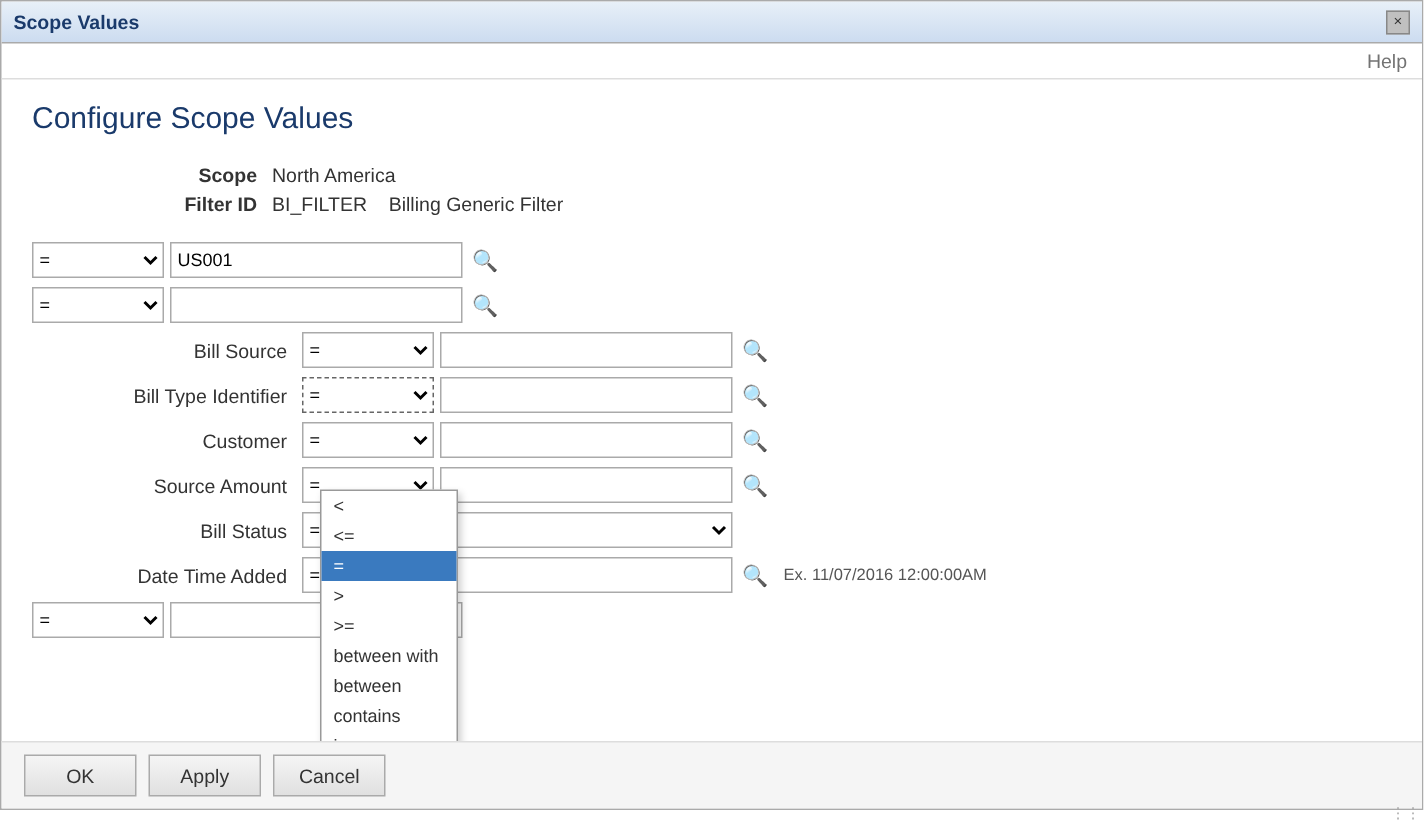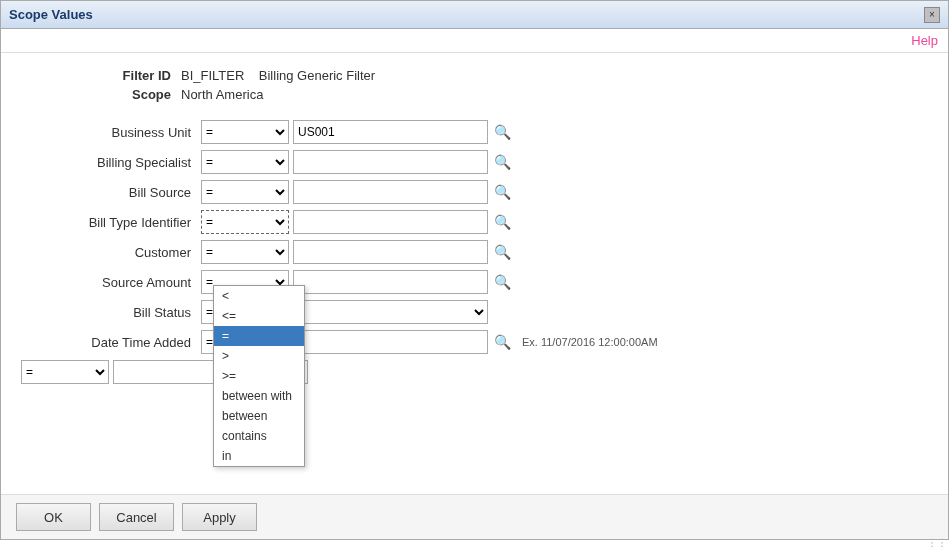--- a/index.html
+++ b/index.html
@@ -43,21 +43,21 @@
       cursor: pointer;
       color: #333;
     }
     .help-bar {
       display: flex;
       justify-content: flex-end;
       padding: 4px 10px;
       border-bottom: 1px solid #ddd;
     }
     .help-link {
-      color: #ec4899;
+      color: #737373;
       text-decoration: none;
       font-size: 13px;
     }
     .content {
       flex: 1;
       padding: 15px 20px;
       overflow-y: auto;
       position: relative;
     }
     .page-title {
@@ -195,50 +195,49 @@
   <div class="title-bar">
     <span class="title-bar-text">Scope Values</span>
     <div class="close-btn">×</div>
   </div>
 
   <div class="help-bar">
     <a class="help-link" href="#">Help</a>
   </div>
 
   <div class="content">
+    <div class="page-title">Configure Scope Values</div>
 
     <div class="info-section">
+      <div class="info-row">
+        <span class="info-label">Scope</span>
+        <span class="info-value">North America</span>
+      </div>
       <div class="info-row">
         <span class="info-label">Filter ID</span>
         <span class="info-value">
           <span>BI_FILTER</span>&nbsp;&nbsp;&nbsp;
           <span>Billing Generic Filter</span>
         </span>
       </div>
-      <div class="info-row">
-        <span class="info-label">Scope</span>
-        <span class="info-value">North America</span>
-      </div>
     </div>
 
     <div class="form-section">
 
       <div class="form-row">
-        <span class="field-label">Business Unit</span>
         <div class="field-controls">
           <select class="operator">
             <option>=</option><option>&lt;</option><option>&lt;=</option><option>&gt;</option><option>&gt;=</option><option>begins with</option><option>between</option><option>contains</option><option>in</option><option>not=</option>
           </select>
           <input class="value-input" type="text" value="US001" style="">
           <div class="search-icon-btn">🔍</div>
         </div>
       </div>
 
       <div class="form-row">
-        <span class="field-label">Billing Specialist</span>
         <div class="field-controls">
           <select class="operator">
             <option>=</option><option>&lt;</option><option>&lt;=</option><option>&gt;</option><option>&gt;=</option><option>begins with</option><option>between</option><option>contains</option><option>in</option><option>not=</option>
           </select>
           <input class="value-input" type="text" value="" style="">
           <div class="search-icon-btn">🔍</div>
         </div>
       </div>
 
       <div class="form-row">
@@ -331,18 +330,18 @@
         <div class="dropdown-item">contains</div>
         <div class="dropdown-item">in</div>
 
       </div>
 
     </div>
   </div>
 
   <div class="footer">
     <button class="footer-btn">OK</button>
+    <button class="footer-btn">Apply</button>
     <button class="footer-btn">Cancel</button>
-    <button class="footer-btn">Apply</button>
   </div>
 
   <div class="resize-handle">⋮⋮</div>
 </div>
 
 </body></html>

